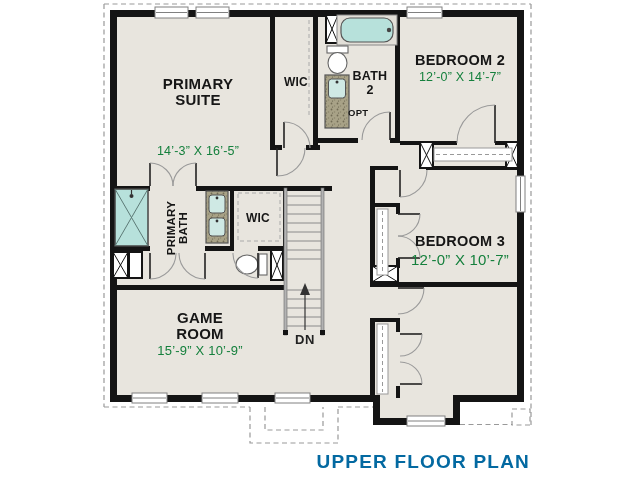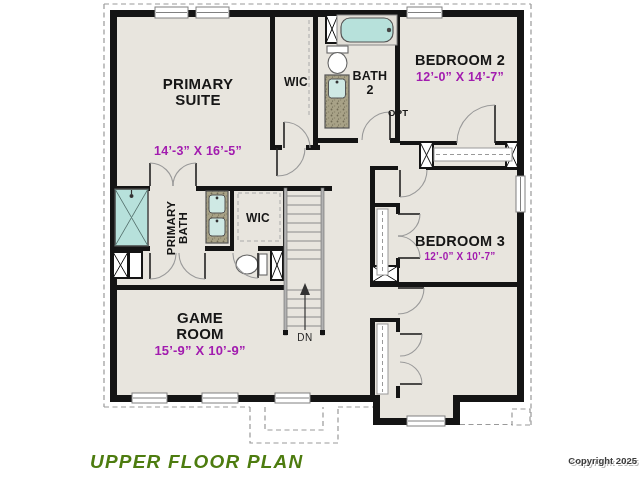--- a/index.html
+++ b/index.html
@@ -1,28 +1,28 @@
 <!DOCTYPE html>
 <html><head>
 <meta charset="utf-8">
 <style>
   html,body{margin:0;padding:0;background:#fff;}
   .stage{position:relative;width:640px;height:480px;background:#ffffff;overflow:hidden;
          font-family:"Liberation Sans",sans-serif;}
   .plan-svg{position:absolute;left:0;top:0;}
   .label{position:absolute;text-align:center;color:#161616;}
   .nm{font-weight:700;line-height:1.08;letter-spacing:.25px;margin:0 auto;}
-  .dm{font-weight:700;color:#a21caf;margin-top:1px;letter-spacing:.2px;}
+  .dm{font-weight:400;color:#15803d;margin-top:1px;letter-spacing:.2px;}
   .rot{display:flex;align-items:center;justify-content:center;transform:rotate(-90deg);}
-  .title{position:absolute;left:90px;top:451px;width:440px;text-align:left;
-         font-size:19px;font-weight:700;letter-spacing:1.2px;color:#4d7c0f;font-style:italic;}
+  .title{position:absolute;left:90px;top:451px;width:440px;text-align:right;
+         font-size:19px;font-weight:700;letter-spacing:1.2px;color:#0369a1;}
   .copyright{position:absolute;right:3px;top:455px;text-align:right;font-size:9.5px;
          font-weight:700;color:#3c3c3c;line-height:1.18;
          text-shadow:1px 1px 0 #ffffff,2px 2px 0 rgba(90,90,90,.45);}
-  .small{font-size:10px;color:#222;letter-spacing:.5px;font-weight:400;}
+  .small{font-size:13px;color:#222;letter-spacing:.5px;font-weight:700;}
   .opt{font-size:9.5px;font-weight:700;letter-spacing:.3px;}
 </style>
 </head>
 <body>
 
 <div class="stage">
 
 <svg class="plan-svg" width="640" height="480" viewBox="0 0 640 480">
   <defs>
     <pattern id="speck" width="6" height="6" patternUnits="userSpaceOnUse">
@@ -255,47 +255,46 @@
 </div>
 
 <div class="label" style="left:276px;top:76px;width:40px;">
   <div class="nm" style="font-size:12px;">WIC</div>
 </div>
 
 <div class="label" style="left:352px;top:70px;width:36px;text-align:center;">
   <div class="nm" style="font-size:12.5px;max-width:36px;">BATH 2</div>
 </div>
 
-<div class="label opt" style="position:absolute;left:348px;top:107px;width:34px;text-align:left;color:#161616;padding-left:40px;">OPT</div>
+<div class="label opt" style="position:absolute;left:348px;top:107px;width:34px;text-align:left;color:#161616;">OPT</div>
 
 <div class="label" style="left:397px;top:53px;width:126px;">
   <div class="nm" style="font-size:14.5px;text-align:center;">BEDROOM 2</div>
   <div class="dm" style="font-size:12.5px;">12’-0” X 14’-7”</div>
 </div>
 
 <div class="label rot" style="left:142px;top:200px;width:70px;height:56px;">
   <div class="nm" style="font-size:11.5px;max-width:62px;">PRIMARY BATH</div>
 </div>
 
 <div class="label" style="left:237px;top:212px;width:42px;">
   <div class="nm" style="font-size:12px;">WIC</div>
 </div>
 
 <div class="label" style="left:397px;top:206px;width:126px;margin-top:28px;">
   <div class="nm" style="font-size:14.5px;">BEDROOM 3</div>
-  <div class="dm" style="font-size:10px;text-align:center;">12’-0” X 10’-7”</div>
+  <div class="dm" style="font-size:15px;text-align:center;">12’-0” X 10’-7”</div>
 </div>
 
 <div class="label" style="left:145px;top:310px;width:110px;text-align:center;">
   <div class="nm" style="font-size:15px;max-width:80px;">GAME ROOM</div>
   <div class="dm" style="font-size:13px;">15’-9” X 10’-9”</div>
 </div>
 
 
 <div class="label small" style="left:291px;top:332px;width:28px;">DN</div>
 
 <div class="title">UPPER FLOOR PLAN</div>
 
 <div class="copyright">
-  <div>Copyright 2025</div>
 </div>
 
 </div>
 
 </body></html>

